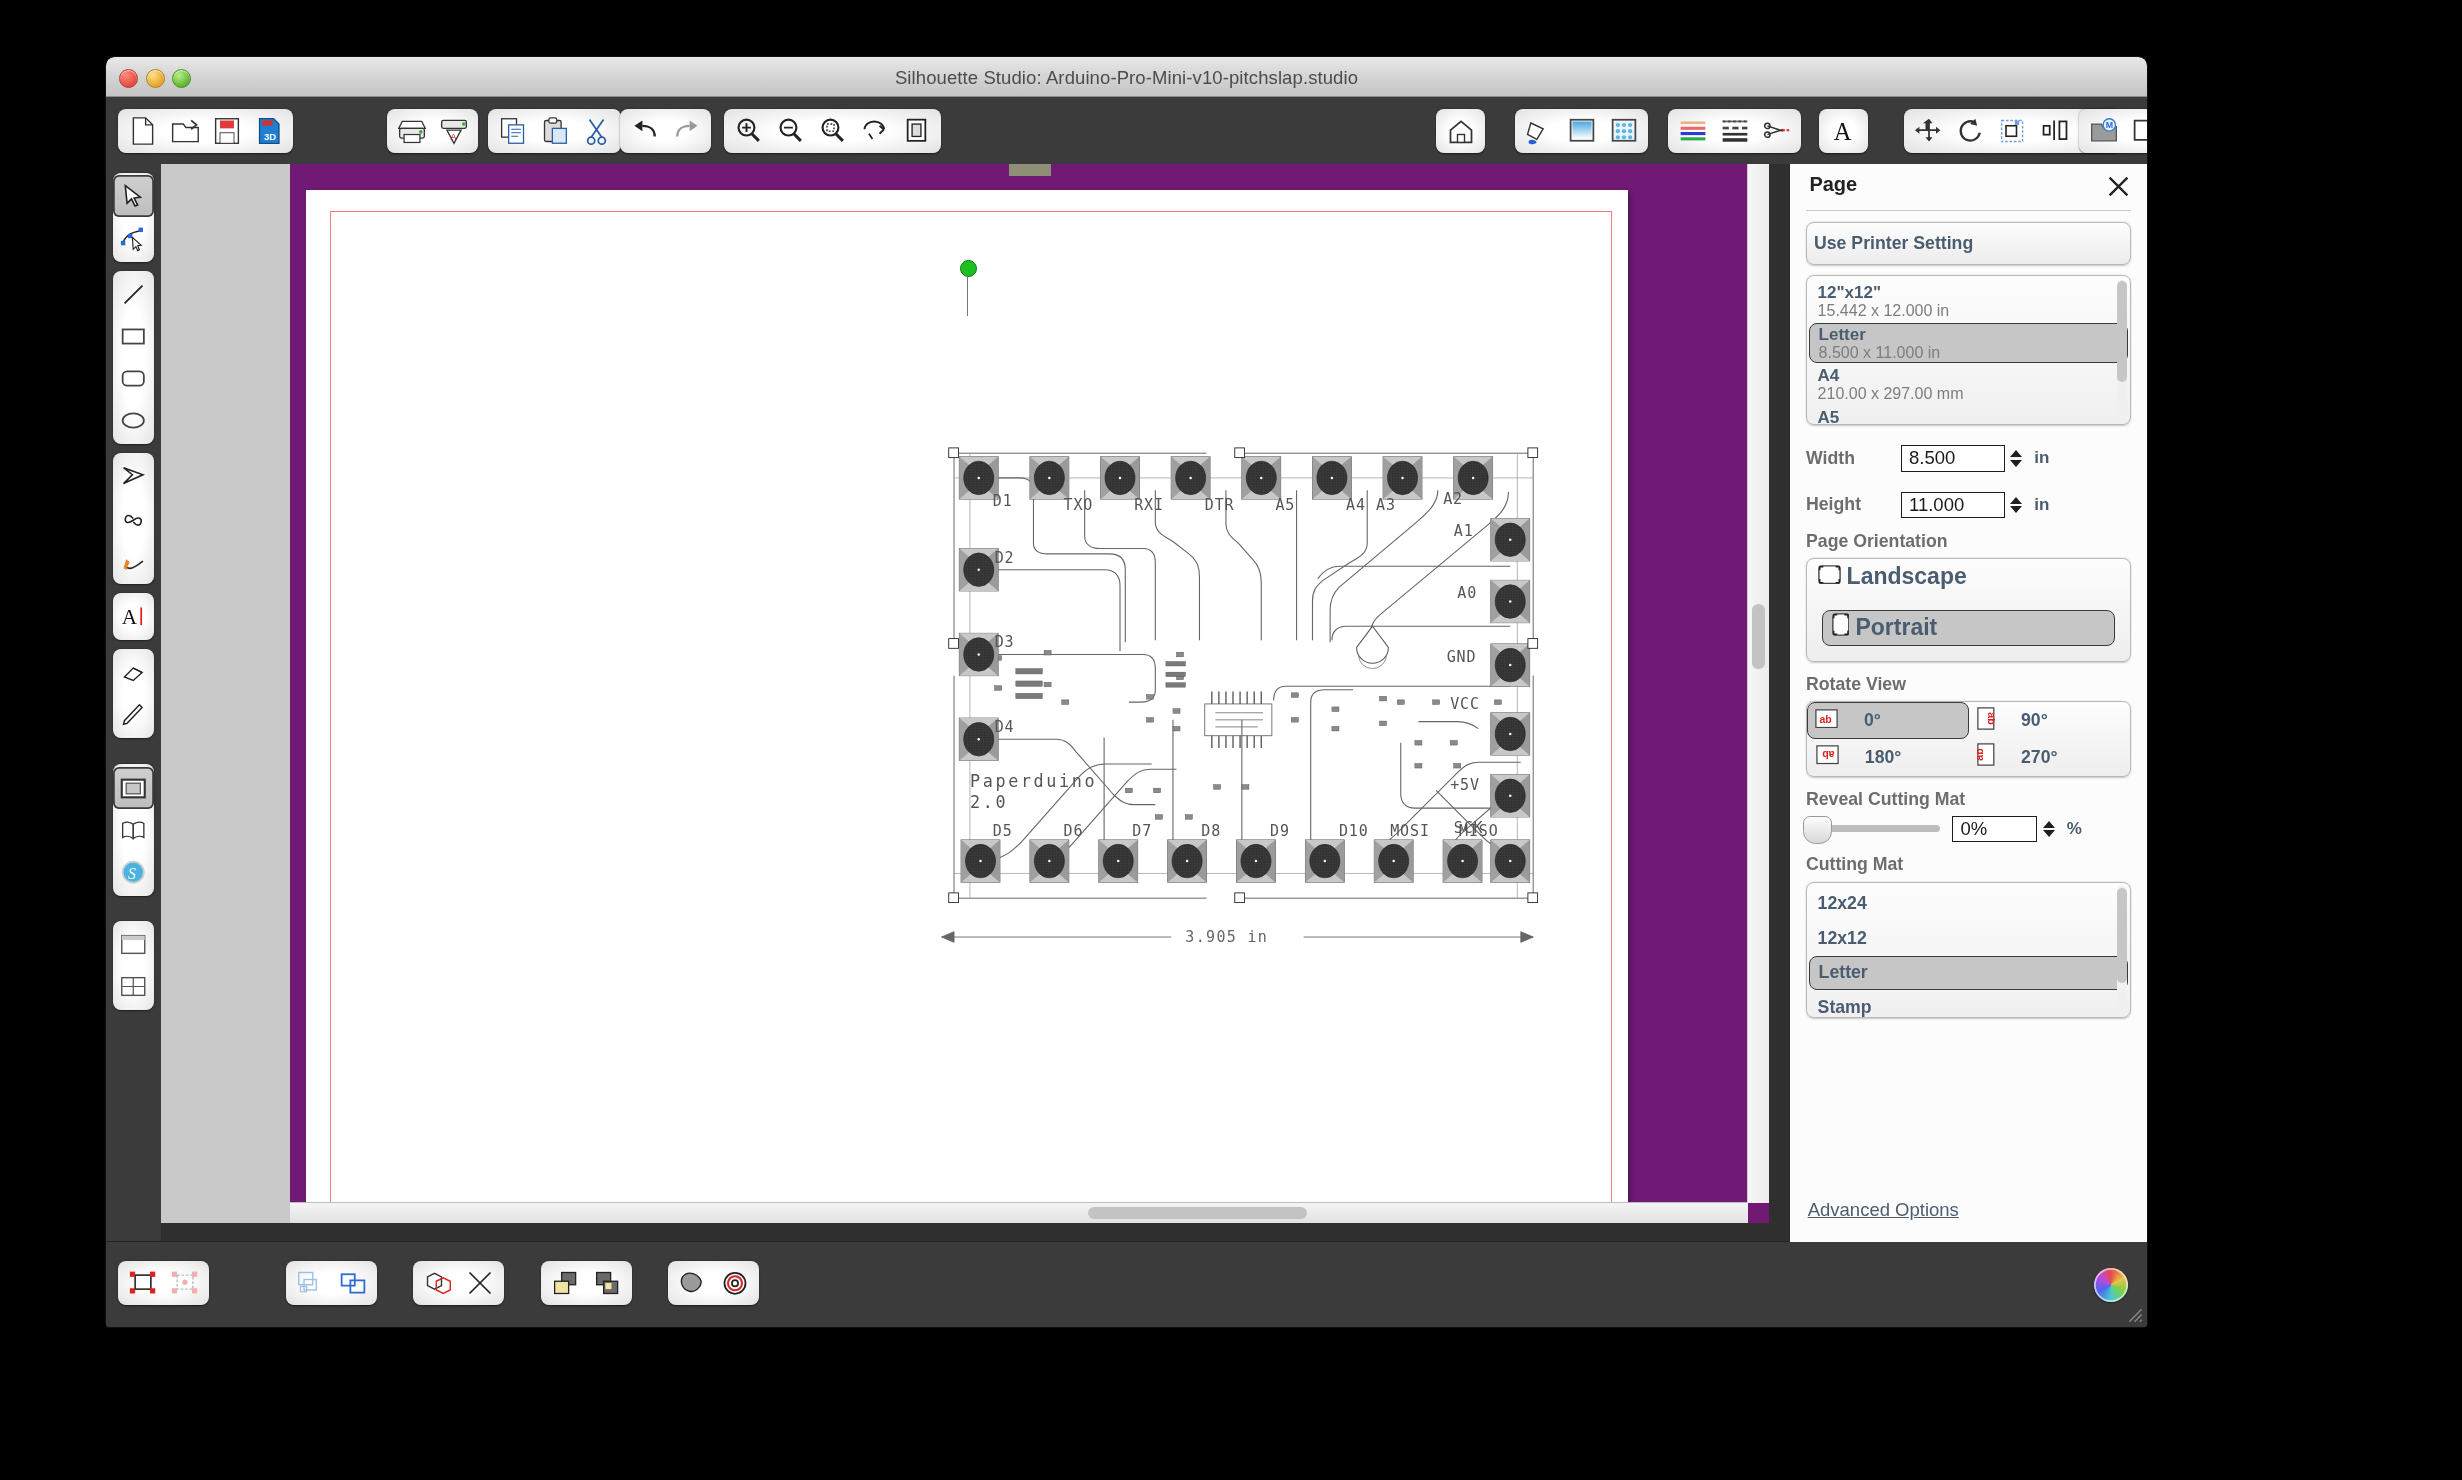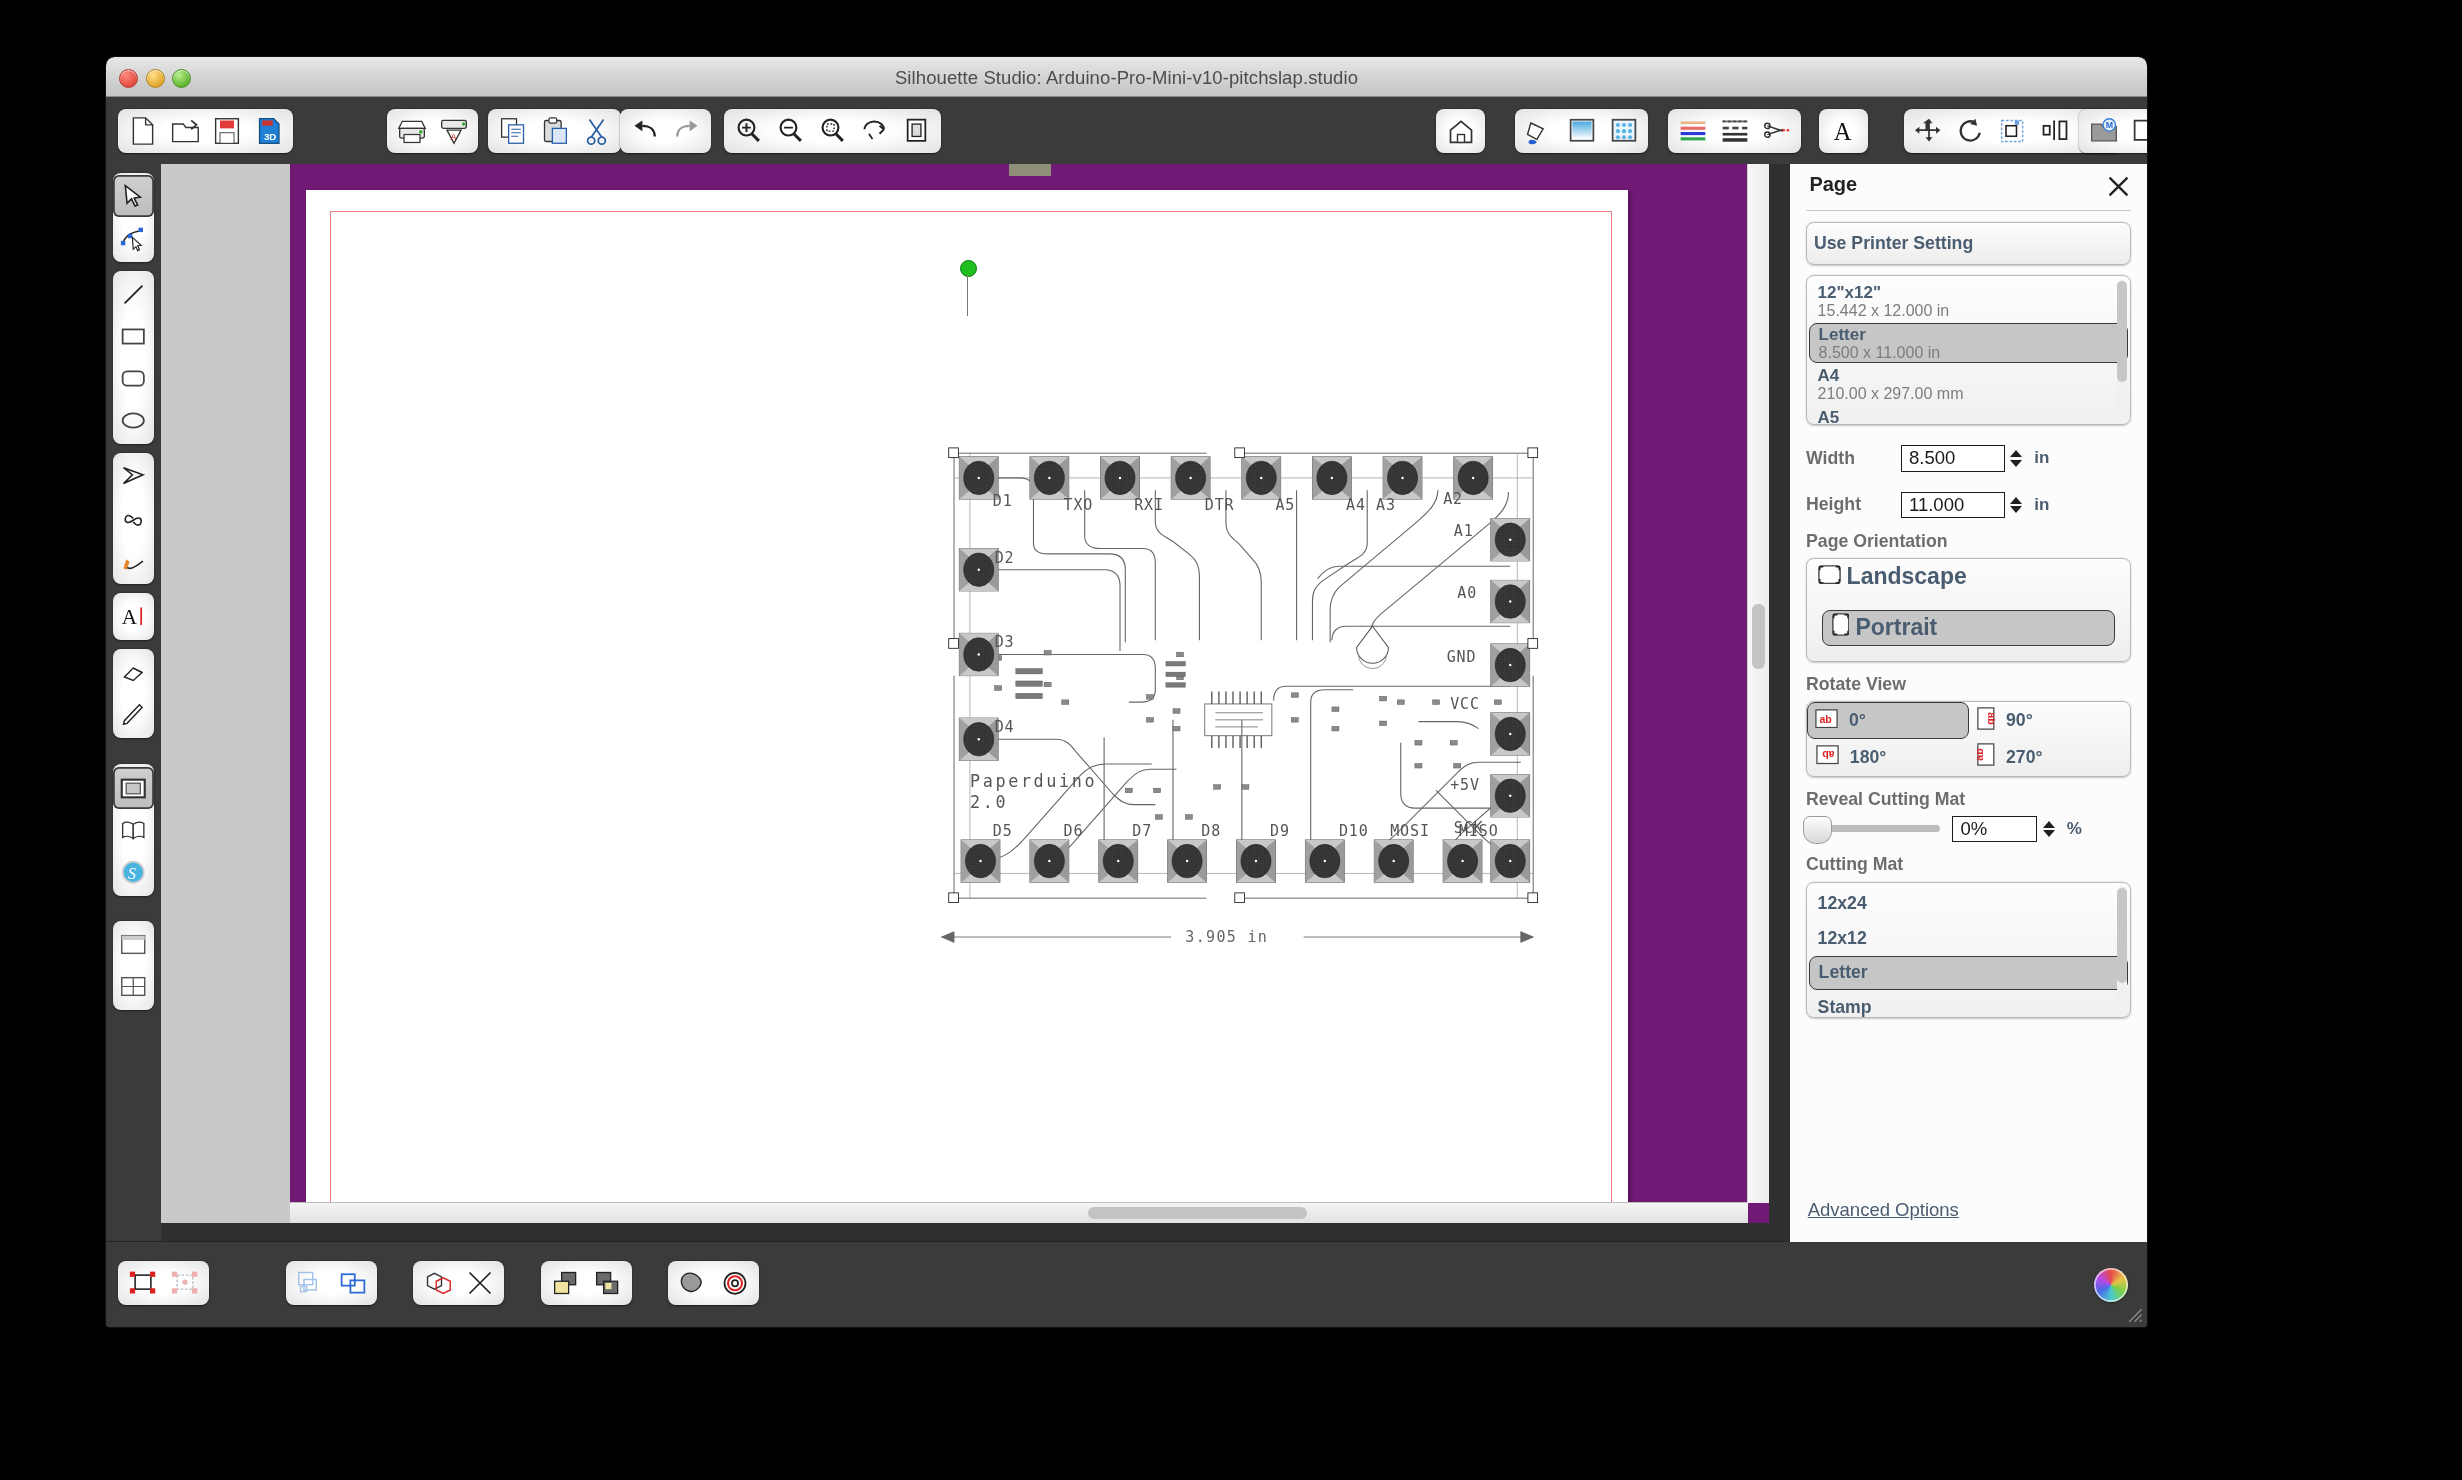--- a/index.html
+++ b/index.html
@@ -109,21 +109,21 @@
   .spin .dn{border-top:7px solid #1f1f1f;}
   .unit{margin-left:8px;font-size:17px;color:#4a5d70;font-weight:bold;}
   .sechdr{margin-top:12.4px;font-size:17.7px;font-weight:bold;color:#6d6d6d;}
   .optbox{margin-top:6.2px;border-radius:8px;border:0.9px solid #b9b9b9;
           background:linear-gradient(to bottom,#fdfdfd,#eeeeee);
           box-shadow:0 0.9px 1.8px rgba(0,0,0,.22);overflow:hidden;}
   .optrow{display:flex;align-items:center;gap:6px;padding:4.4px 10.6px;cursor:pointer;font-size:23px;
           font-weight:bold;color:#4a5d70;}
   .optrow.sel{background:#c6c6c6;border:1.8px solid #3a3a3a;border-radius:8px;margin:15px;padding:2.6px 8.8px;}
   .rotgrid{display:flex;flex-wrap:wrap;}
-  .rotcell{width:50%;box-sizing:border-box;display:flex;align-items:center;gap:11px;
+  .rotcell{width:50%;box-sizing:border-box;display:flex;align-items:center;gap:26px;
            padding:4.4px 8.8px;cursor:pointer;font-size:17.7px;font-weight:bold;color:#4a5d70;}
   .rotcell.sel{background:#c6c6c6;border:1.8px solid #3a3a3a;border-radius:8px;padding:2.6px 7px;}
   .sliderrow{display:flex;align-items:center;margin-top:5.3px;}
   .track{position:relative;width:134px;height:7px;border-radius:3.5px;background:#bdbdbd;}
   .knob{position:absolute;left:-2.6px;top:-9.7px;width:26.5px;height:26.5px;border-radius:7px 7px 12.4px 12.4px;
         background:linear-gradient(to bottom,#fdfdfd,#d8d8d8);border:0.9px solid #9a9a9a;}
   .matbox{margin-top:6.2px;position:relative;border-radius:8px;border:0.9px solid #b9b9b9;
           background:linear-gradient(to bottom,#fdfdfd,#f0f0f0);
           box-shadow:0 0.9px 1.8px rgba(0,0,0,.22);overflow:hidden;}
   .matrow{padding:7px 10.6px;font-size:17.7px;font-weight:bold;color:#4a5d70;cursor:pointer;}

